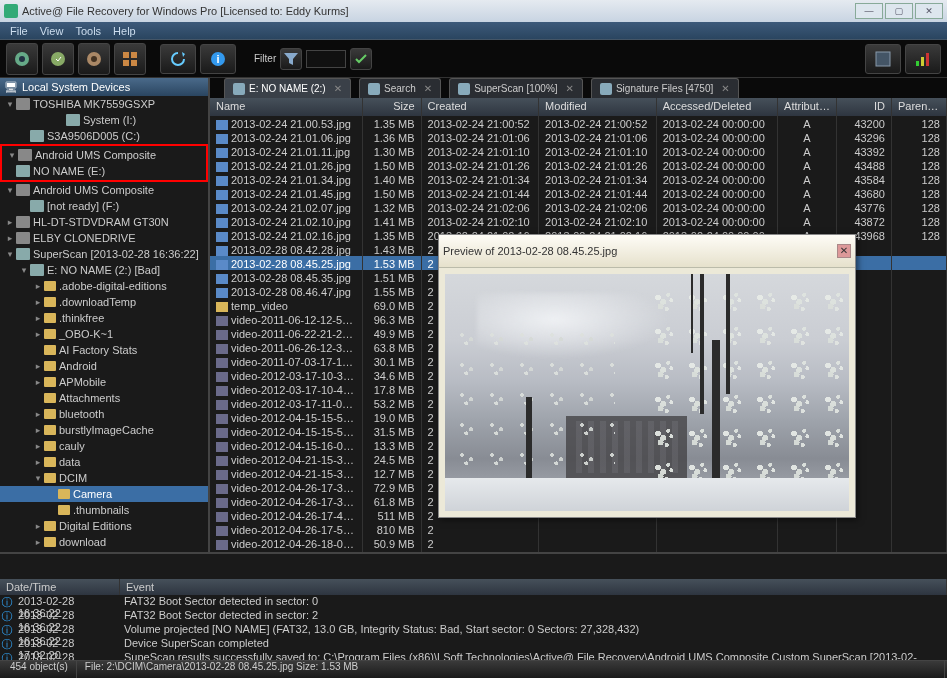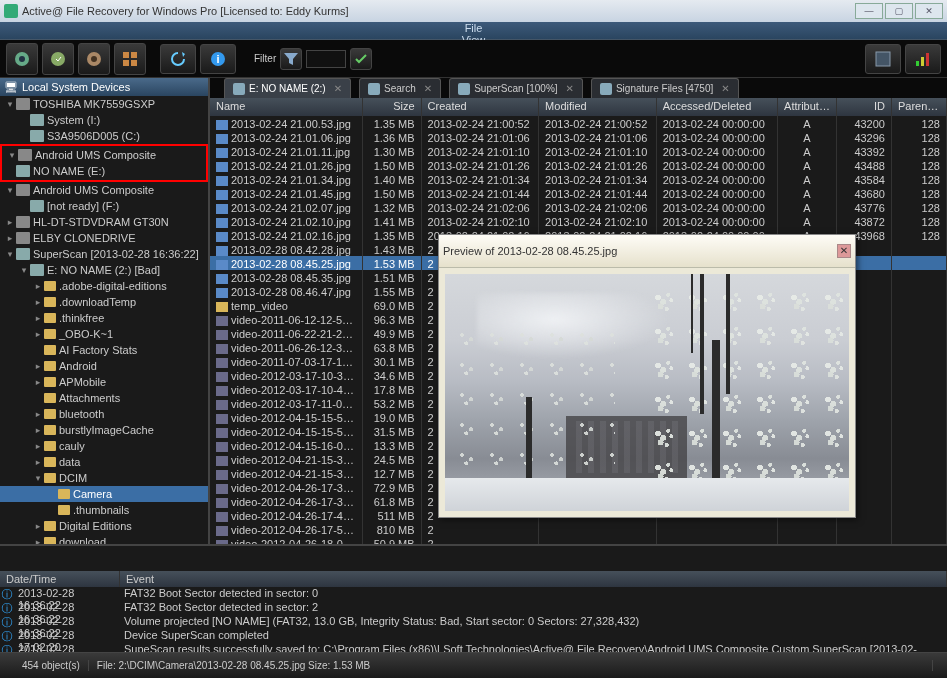--- a/index.html
+++ b/index.html
@@ -3,21 +3,21 @@
 <meta charset="utf-8">
 <style>
 * { margin:0; padding:0; box-sizing:border-box; font-family:"Segoe UI",Tahoma,sans-serif; }
 body { width:947px; height:678px; overflow:hidden; background:#000; }
 .window { width:947px; height:678px; background:#1a1a1a; display:flex; flex-direction:column; }
 .titlebar { height:22px; background:linear-gradient(#e5eaf0,#c8d4e2); display:flex; align-items:center; padding:0 4px; font-size:11px; color:#333; }
 .titlebar .appicon { width:14px; height:14px; margin-right:4px; background:#3a7; border-radius:2px; }
 .titlebar .title { flex:1; }
 .winctrl { display:flex; gap:2px; }
 .winctrl div { width:28px; height:16px; border:1px solid #8a9; background:#dde6ee; font-size:9px; text-align:center; line-height:14px; color:#556; }
-.menubar { height:18px; background:linear-gradient(#3d5a7a,#2a4560); display:flex; align-items:center; padding:0 4px; border-bottom:1px solid #456;flex-direction:column; }
+.menubar { height:18px; background:linear-gradient(#3d5a7a,#2a4560); display:flex; align-items:center; padding:0 4px; border-bottom:1px solid #456; }
 .menubar span { color:#cde; font-size:11px; padding:0 6px; cursor:default; }
 .toolbar { height:38px; background:#0a0a0a; display:flex; align-items:center; padding:0 6px; gap:4px; border-bottom:1px solid #333; }
 .tbtn { width:36px; height:30px; background:linear-gradient(#3a3a3a,#1a1a1a); border:1px solid #444; border-radius:3px; display:flex; align-items:center; justify-content:center; }
 .tbtn.big { width:32px; height:32px; }
 .tbsep { width:6px; }
 .tbtn svg { width:20px; height:20px; }
 .filterlbl { color:#ccc; font-size:10px; margin-left:4px; }
 .filterinp { width:40px; height:18px; background:#111; border:1px solid #444; }
 .tbright { margin-left:auto; display:flex; gap:4px; }
 .body { flex:1; display:flex; overflow:hidden; min-height:0; }
@@ -49,21 +49,21 @@
 .grow .fi.vid { background:#6a6a8a; }
 .log { height:108px; background:#1a1a1a; border-top:2px solid #444; display:flex; flex-direction:column; font-size:11px; color:#ccc; }
 .loghdr { display:flex; background:linear-gradient(#46505a,#2e3540); height:16px;margin-top:25px; }
 .loghdr div { padding:0 6px; border-right:1px solid #333; line-height:16px; }
 .lcol-dt{width:120px;} .lcol-ev{flex:1;}
 .lrow { display:flex; height:14px; }
 .lrow .li { width:14px; text-align:center; color:#3af; }
 .lrow .ldt { width:106px; padding:0 4px; }
 .lrow .lev { flex:1; padding:0 4px; }
 .lrow.hi { background:#3b6ea5; color:#fff; }
-.status { height:26px; background:linear-gradient(#3a3a3a,#1a1a1a); border-top:1px solid #444; display:flex; align-items:center; color:#ccc; font-size:10px; padding:0 14px; }
+.status { height:18px; background:linear-gradient(#3a3a3a,#1a1a1a); border-top:1px solid #444; display:flex; color:#ccc; font-size:10px; padding:0 2px; }
 .status .scell { border-right:1px solid #444; padding:0 8px; }
 .preview { position:absolute; left:438px; top:234px; width:418px; height:284px; background:#ece9d8; border:1px solid #888; box-shadow:2px 2px 6px rgba(0,0,0,.5); display:flex; flex-direction:column; }
 .preview .phdr { height:20px; background:linear-gradient(#fefcf6,#e6e1cc); border-bottom:1px solid #bba; display:flex; align-items:center; padding:16px 4px; font-size:11px; color:#333; }
 .preview .phdr .pclose { margin-left:auto; width:14px; height:14px; border:1px solid #a88; background:#d99; text-align:center; line-height:12px; font-size:10px; }
 .preview .pimg { flex:1; margin:6px; position:relative; overflow:hidden; }
 .sky { position:absolute; inset:0; background:linear-gradient(#d5d8dc 0%,#cacdd3 28%,#b8bcc4 45%,#9ea3ab 62%,#888c94 78%,#aeb2ba 100%); }
 .cloud { position:absolute; top:8%; left:8%; width:48%; height:28%; background:radial-gradient(ellipse at 40% 40%,#eef0f3 0%,rgba(238,240,243,0) 70%); filter:blur(2px); }
 .tree1 { position:absolute; top:6%; left:50%; width:54%; height:92%; background:
  radial-gradient(circle at 32% 28%,#e8ece8 0 3px,transparent 3px),
  radial-gradient(circle at 62% 20%,#e0e5e0 0 2px,transparent 2px),
@@ -178,21 +178,21 @@
    <div class="lefthdr">
     <span>🖥</span>
     <span>Local System Devices</span>
    </div>
    <div class="tree" id="tree">
           <div class="node" style="padding-left: 4px;">
             <span class="tw">▾</span>
             <span class="ti disk"></span>
             <span>TOSHIBA MK7559GSXP</span>
           </div>
-          <div class="node" style="padding-left: 18px;">
+          <div class="node" style="padding-left: 18px; margin-left: 36px;">
             <span class="tw"></span>
             <span class="ti drive"></span>
             <span>System (I:)</span>
           </div>
           <div class="node" style="padding-left: 18px;">
             <span class="tw"></span>
             <span class="ti drive"></span>
             <span>S3A9506D005 (C:)</span>
           </div>
           <div class="redbox">

